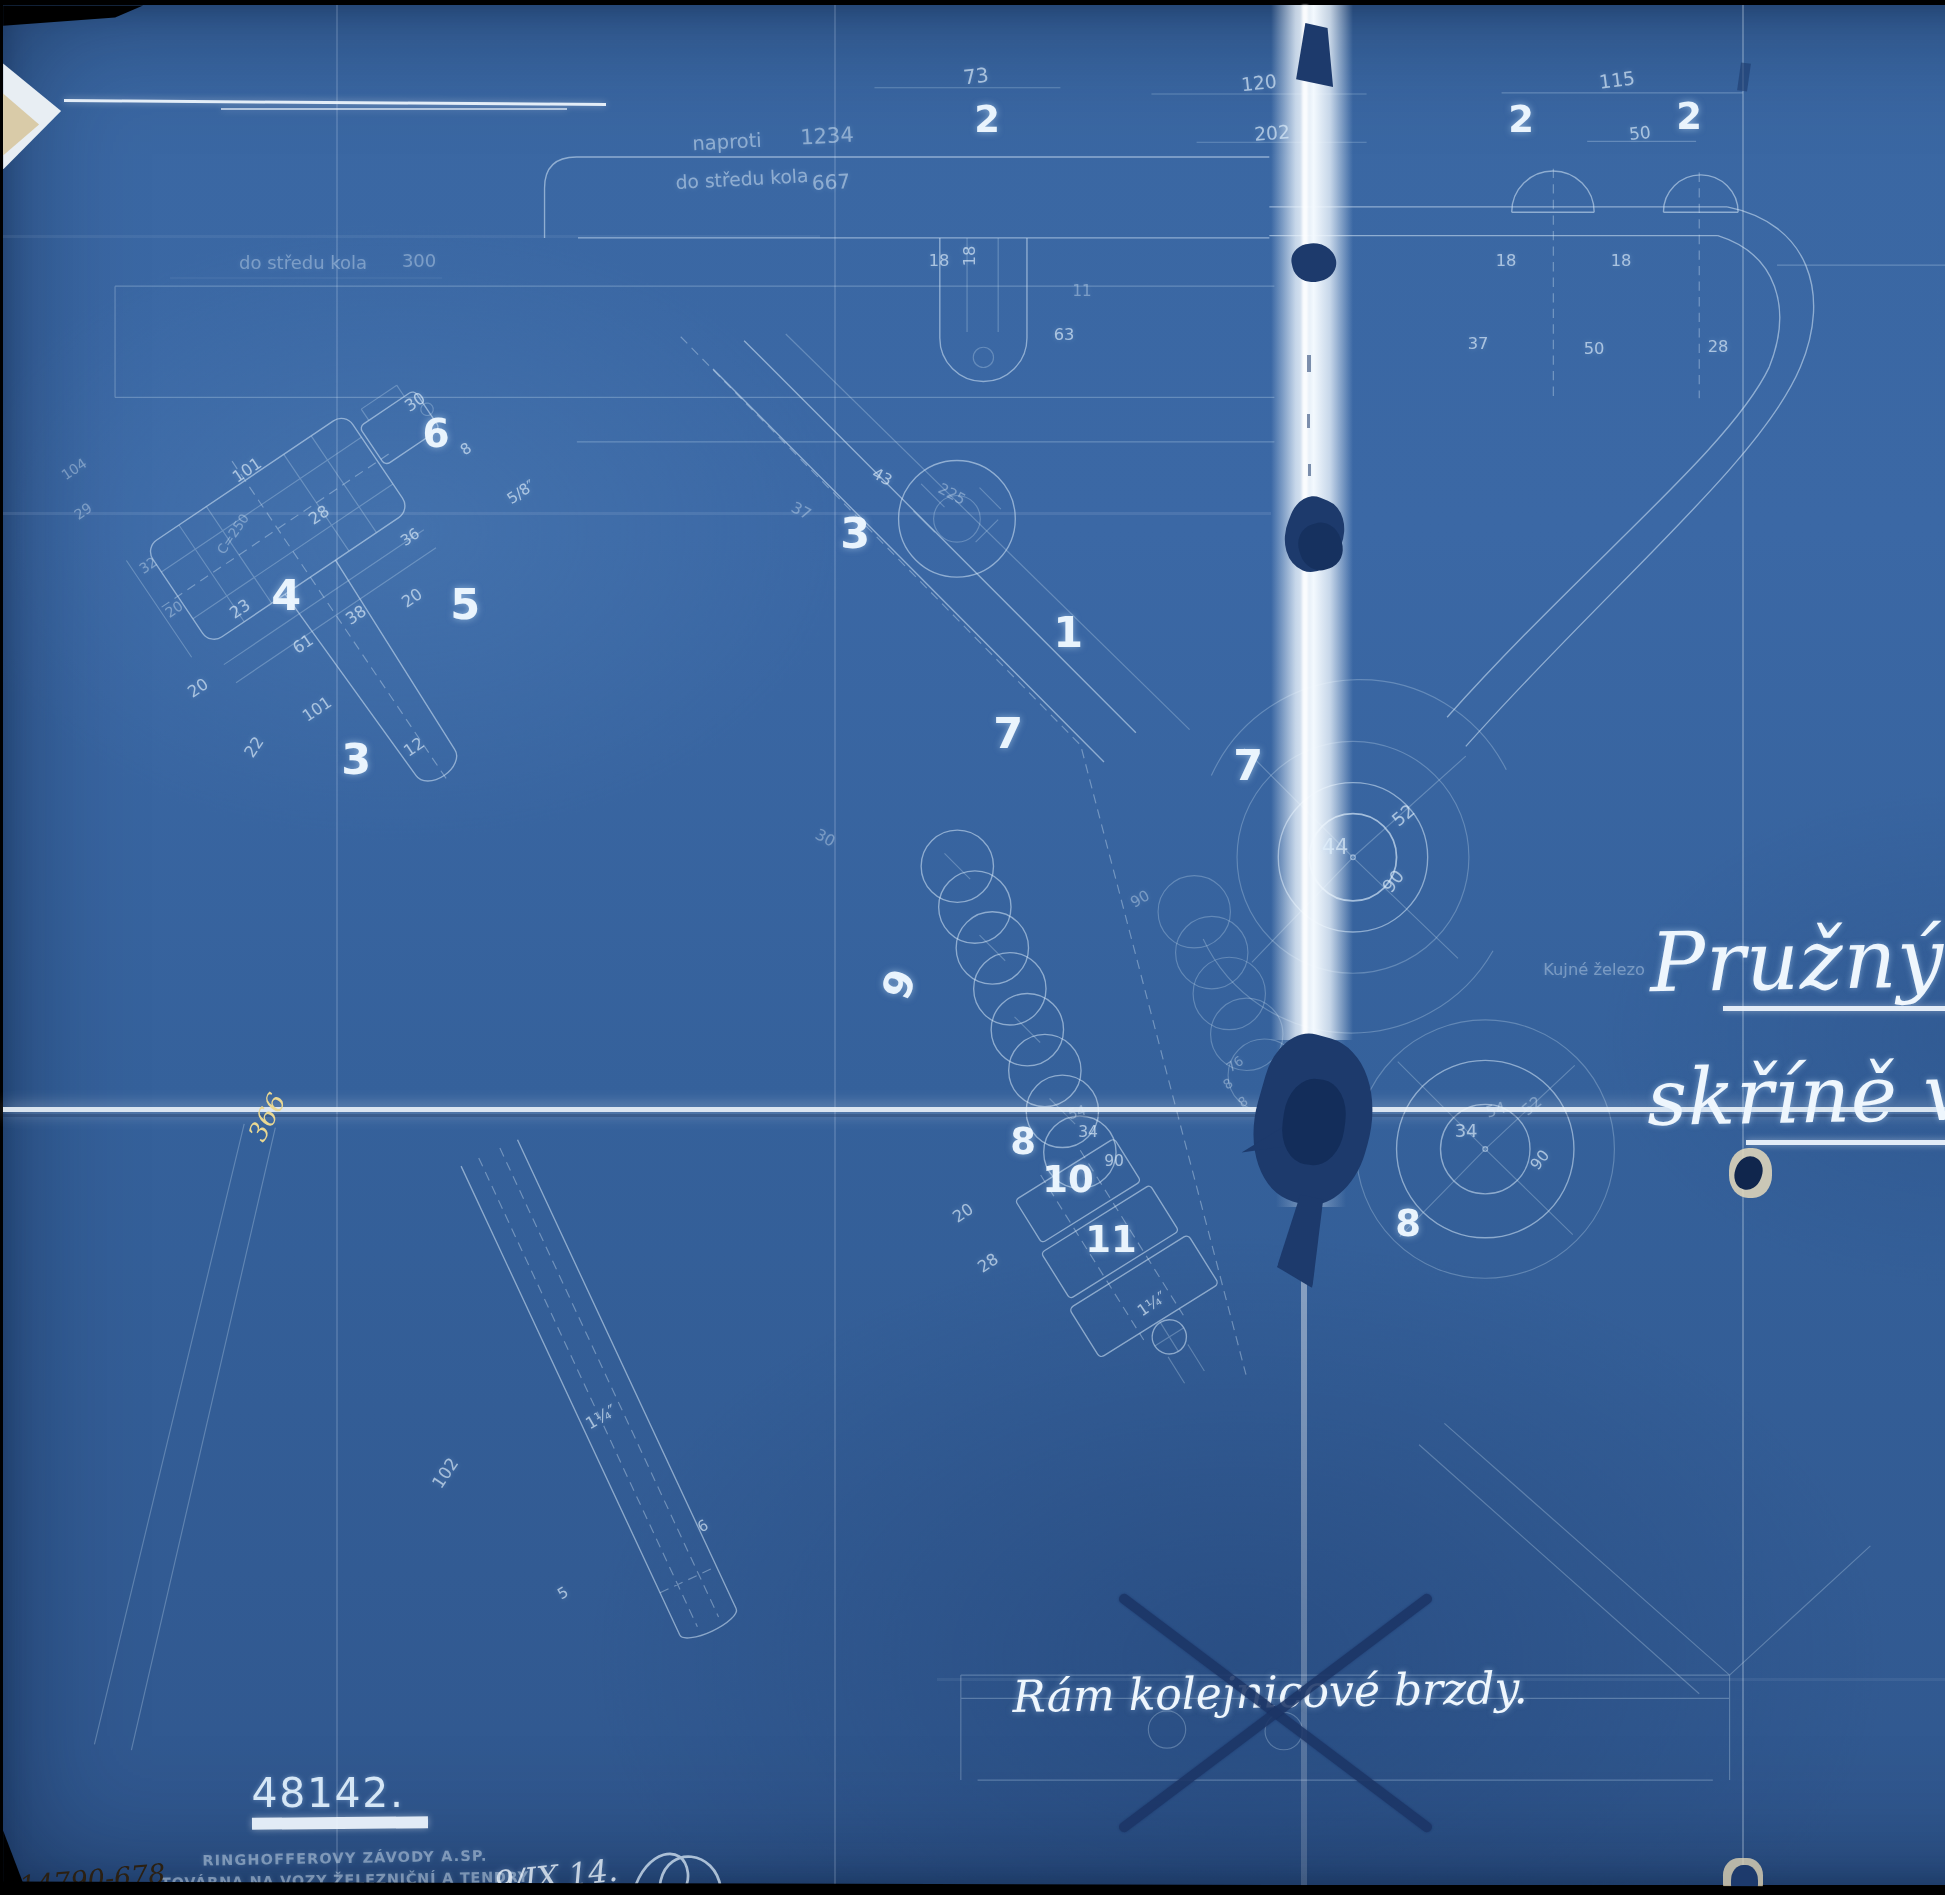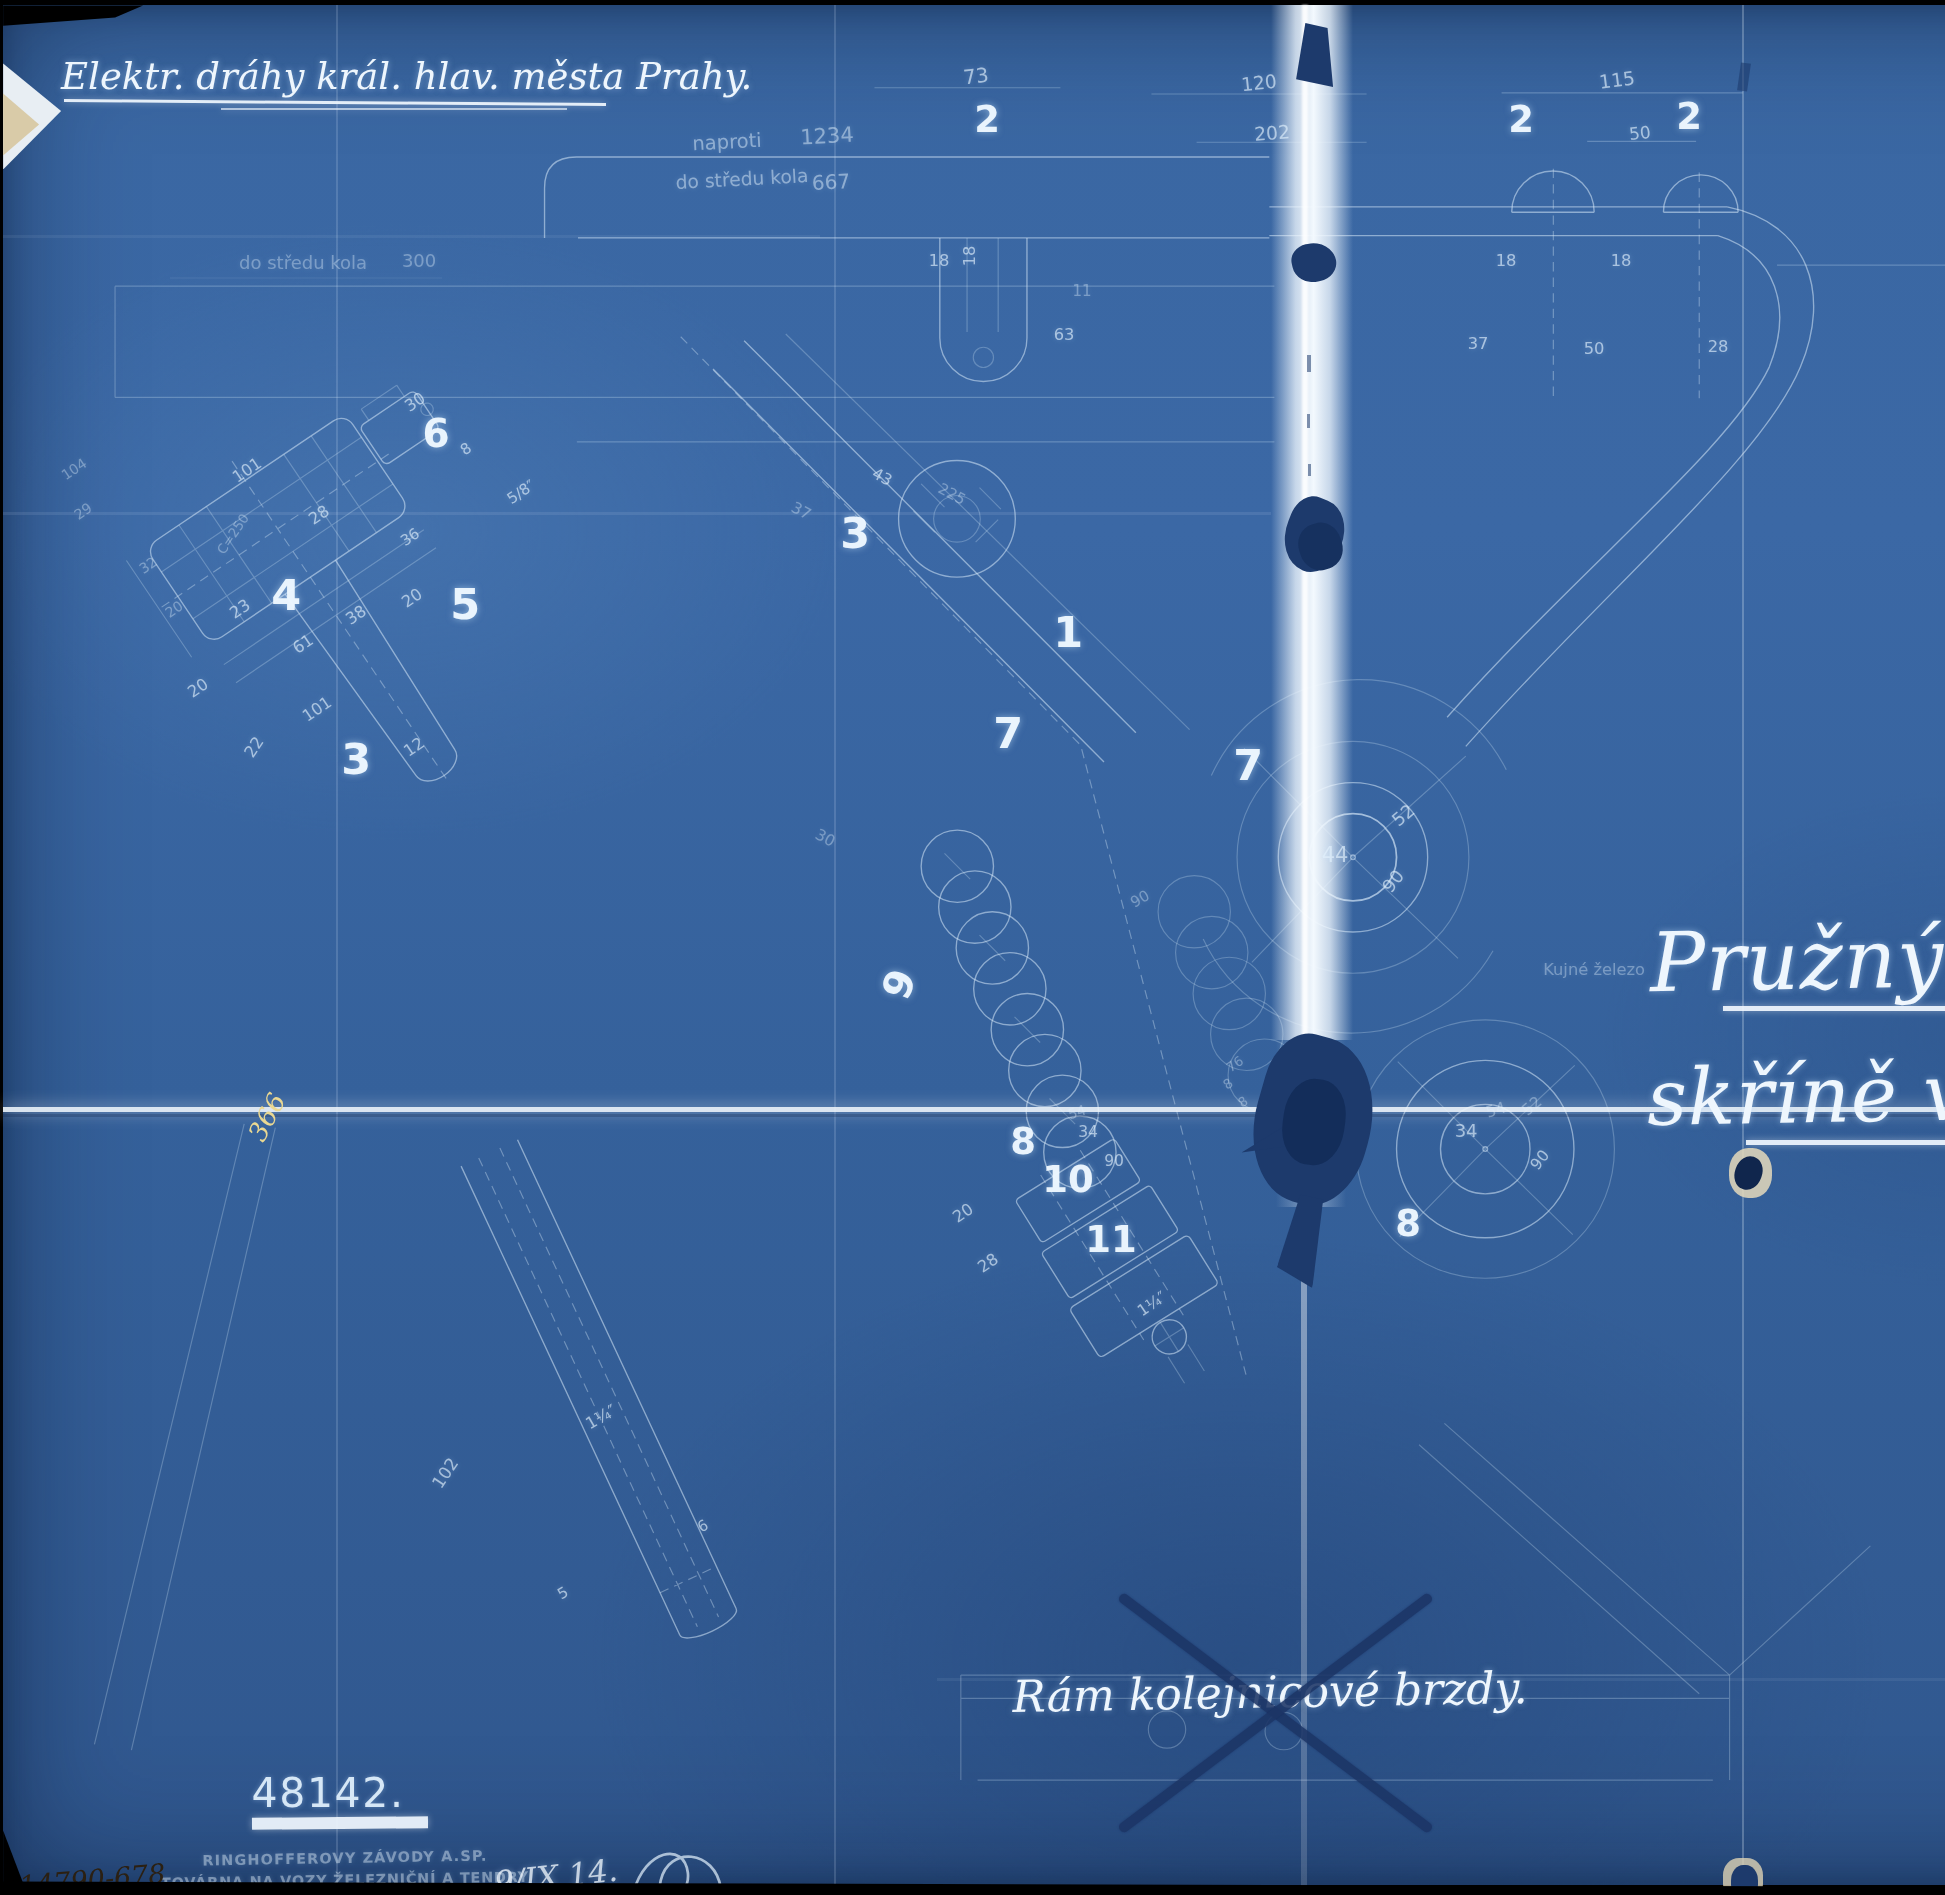--- a/index.html
+++ b/index.html
@@ -167,21 +167,20 @@
     <div class="crh" style="left:0;top:230px;width:817px;opacity:.7;"></div>
     <div class="crh" style="left:934px;top:1673px;width:1790px;opacity:.7;"></div>
     <div class="crh" style="left:167px;top:272px;width:272px;height:1.2px;opacity:.5;"></div>
     <div id="band"></div>
     <div id="band2"></div>
     <div id="band3"></div>
     <div class="abs" style="left:1299px;top:0;width:6.2px;height:1191px;background:rgba(255,255,255,.85);filter:blur(0.8px);"></div>
     <div id="foldh"></div>
     <div id="foldhs"></div>
 
-    <div class="hand" style="position:absolute;left:58px;top:50px;font-size:37px;">Elektr. dráhy král. hlav. města Prahy.</div>
     <div class="uline" style="left:61px;top:96px;width:542px;height:2.7px;transform:rotate(.4deg);"></div>
     <div class="uline" style="left:218px;top:103px;width:346px;height:1.9px;opacity:.7;"></div>
 
     <div class="lbl faint" style="left:300px;top:257px;transform:translate(-50%,-50%);font-size:18px;">do středu kola</div>
     <div class="lbl faint" style="left:416px;top:255px;transform:translate(-50%,-50%);font-size:18px;">300</div>
     <div class="lbl dim" style="left:724px;top:137px;transform:translate(-50%,-50%) rotate(-3deg);font-size:19.5px;opacity:.55;">naproti</div>
     <div class="lbl dim" style="left:824px;top:131px;transform:translate(-50%,-50%) rotate(-3deg);font-size:21px;opacity:.55;">1234</div>
     <div class="lbl dim" style="left:739px;top:174px;transform:translate(-50%,-50%) rotate(-3deg);font-size:18.7px;opacity:.55;">do středu kola</div>
     <div class="lbl dim" style="left:828px;top:177px;transform:translate(-50%,-50%) rotate(-3deg);font-size:20px;opacity:.55;">667</div>
     <div class="lbl faint" style="left:1591px;top:964px;transform:translate(-50%,-50%);font-size:16.3px;">Kujné železo</div>
@@ -251,21 +250,21 @@
         <span class="lbl faint" style="left: 80px; top: 506px; font-size: 14px; transform: translate(-50%, -50%) rotate(-34deg);">29</span>
         <span class="lbl faint" style="left: 145px; top: 560px; font-size: 14px; transform: translate(-50%, -50%) rotate(-34deg);">32</span>
         <span class="lbl faint" style="left: 171px; top: 604px; font-size: 14px; transform: translate(-50%, -50%) rotate(-34deg);">20</span>
         <span class="lbl dim" style="left: 879px; top: 472px; font-size: 15.6px; transform: translate(-50%, -50%) rotate(28deg);">43</span>
         <span class="lbl faint" style="left: 949px; top: 489px; font-size: 15px; transform: translate(-50%, -50%) rotate(28deg);">225</span>
         <span class="lbl faint" style="left: 798px; top: 506px; font-size: 15.6px; transform: translate(-50%, -50%) rotate(28deg);">37</span>
         <span class="lbl part" style="left: 852px; top: 528px; font-size: 43px; transform: translate(-50%, -50%) rotate(0deg);">3</span>
         <span class="lbl part" style="left: 1065px; top: 627px; font-size: 43px; transform: translate(-50%, -50%) rotate(0deg);">1</span>
         <span class="lbl part" style="left: 1005px; top: 728px; font-size: 43px; transform: translate(-50%, -50%) rotate(0deg);">7</span>
         <span class="lbl part" style="left: 1245px; top: 760px; font-size: 43px; transform: translate(-50%, -50%) rotate(0deg);">7</span>
-        <span class="lbl dim" style="left: 1332px; top: 842px; font-size: 21px; transform: translate(-50%, -50%) rotate(0deg); margin-top: 8px;">44</span>
+        <span class="lbl dim" style="left: 1332px; top: 842px; font-size: 21px; transform: translate(-50%, -50%) rotate(0deg);">44</span>
         <span class="lbl dim" style="left: 1400px; top: 810px; font-size: 18px; transform: translate(-50%, -50%) rotate(-40deg);">52</span>
         <span class="lbl dim" style="left: 1390px; top: 876px; font-size: 18px; transform: translate(-50%, -50%) rotate(-52deg);">90</span>
         <span class="lbl faint" style="left: 822px; top: 833px; font-size: 15.6px; transform: translate(-50%, -50%) rotate(28deg);">30</span>
         <span class="lbl part" style="left: 896px; top: 979px; font-size: 40px; transform: translate(-50%, -50%) rotate(-68deg);">9</span>
         <span class="lbl faint" style="left: 1137px; top: 894px; font-size: 15px; transform: translate(-50%, -50%) rotate(-30deg);">90</span>
         <span class="lbl part" style="left: 1020px; top: 1136px; font-size: 37px; transform: translate(-50%, -50%) rotate(0deg);">8</span>
         <span class="lbl dim" style="left: 1085px; top: 1127px; font-size: 15.6px; transform: translate(-50%, -50%) rotate(0deg);">34</span>
         <span class="lbl faint" style="left: 1074px; top: 1107px; font-size: 14px; transform: translate(-50%, -50%) rotate(-18deg);">54</span>
         <span class="lbl dim" style="left: 1111px; top: 1156px; font-size: 15.6px; transform: translate(-50%, -50%) rotate(0deg);">90</span>
         <span class="lbl part" style="left: 1065px; top: 1174px; font-size: 37px; transform: translate(-50%, -50%) rotate(0deg);">10</span>

